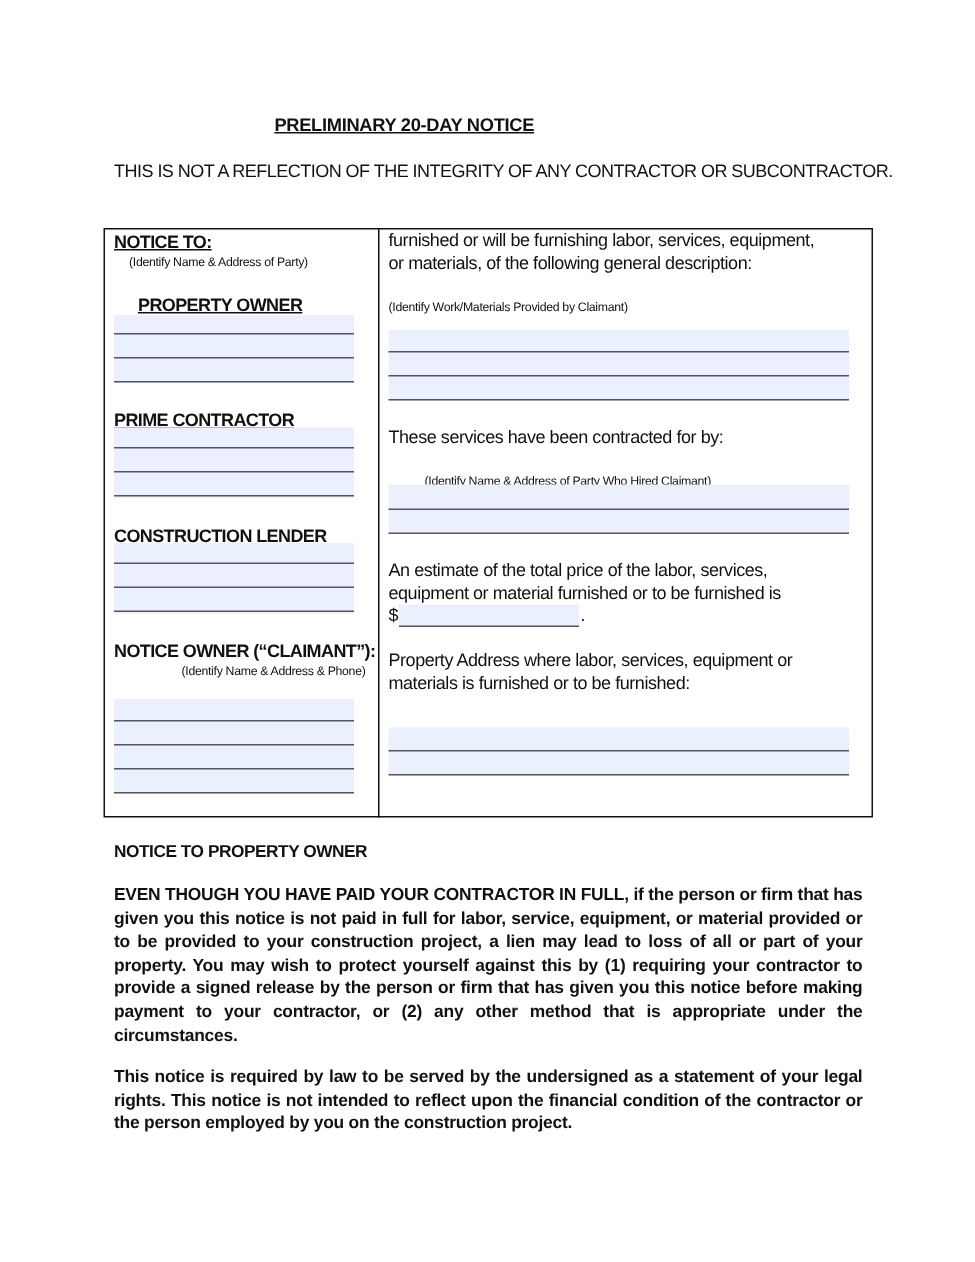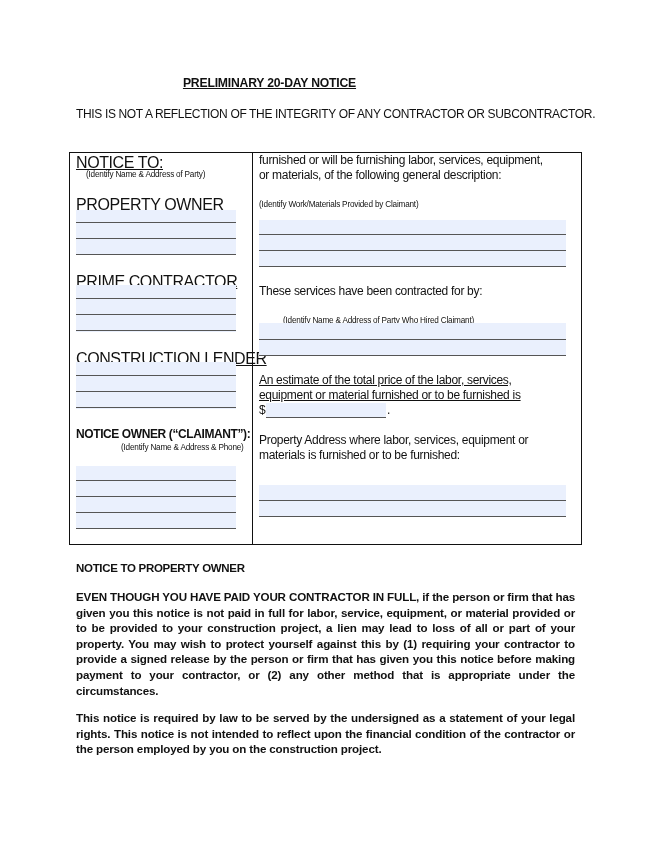--- a/index.html
+++ b/index.html
@@ -4,21 +4,21 @@
 <style>
   html, body { margin:0; padding:0; background:#ffffff; }
   body { width:650px; height:841px; position:relative; overflow:hidden;
          font-family:"Liberation Sans", "DejaVu Sans", sans-serif; color:#111; }
   .abs { position:absolute; }
   .title { left:0; width:539px; top:76px; text-align:center; font-weight:bold;
            font-size:12.2px; text-decoration:underline; letter-spacing:-0.2px; }
   .intro { left:76px; top:107px; font-size:12px; line-height:15.5px; letter-spacing:-0.35px; width:520px; }
   .table { left:69px; top:152px; width:511px; height:391px; border:1px solid #111; }
   .divider { left:252px; top:152px; width:1px; height:393px; background:#111; }
-  .hdr { font-weight:normal; text-decoration:underline; font-size:16px; letter-spacing:-0.4px; }
+  .hdr { font-weight:bold; text-decoration:underline; font-size:12px; letter-spacing:-0.4px; }
   .hdr-plain { font-weight:bold; font-size:12px; letter-spacing:-0.4px; }
   .small { font-size:8.2px; letter-spacing:-0.2px; }
   .field { background:#eaf0fd; }
   .line { position:absolute; left:0; right:0; height:1px; background:#555; }
   .rtext { font-size:12px; line-height:15.3px; letter-spacing:-0.3px; }
   .notice-h { left:76px; top:562px; font-weight:bold; font-size:11.5px; letter-spacing:-0.3px; }
   .para { left:76px; width:499px; font-weight:bold; font-size:11.6px; line-height:15.6px;
           text-align:justify; letter-spacing:-0.15px; }
 </style>
 </head>
@@ -29,21 +29,21 @@
 <div class="abs intro">
   <div>THIS IS NOT A REFLECTION OF THE INTEGRITY OF ANY CONTRACTOR OR SUBCONTRACTOR.</div>
 </div>
 
 <div class="abs table"></div>
 <div class="abs divider"></div>
 
 <div class="abs hdr" style="left:76px; top:154px;">NOTICE TO:</div>
 <div class="abs small" style="left:76px; top:170px;margin-left:10px;">(Identify Name &amp; Address of Party)</div>
 
-<div class="abs hdr" style="left:76px; top:196px;">PROPERTY OWNER</div>
+<div class="abs hdr" style="left:92px; top:196px;">PROPERTY OWNER</div>
 <div class="abs field" style="left:76px; top:210px; width:160px; height:45px;">
   <div class="line" style="top:12px;"></div>
   <div class="line" style="top:28px;"></div>
   <div class="line" style="top:44px;"></div>
 </div>
 
 <div class="abs hdr" style="left:76px; top:273px;">PRIME CONTRACTOR</div>
 <div class="abs field" style="left:76px; top:285px; width:160px; height:47px;">
   <div class="line" style="top:13px;"></div>
   <div class="line" style="top:29px;"></div>
@@ -77,21 +77,21 @@
   <div class="line" style="top:46px;"></div>
 </div>
 
 <div class="abs rtext" style="left:259px; top:284px;">These services have been contracted for by:</div>
 <div class="abs small" style="left:259px; top:316px;margin-left:24px;">(Identify Name &amp; Address of Party Who Hired Claimant)</div>
 <div class="abs field" style="left:259px; top:323px; width:307px; height:33px;">
   <div class="line" style="top:16px;"></div>
   <div class="line" style="top:32px;"></div>
 </div>
 
-<div class="abs rtext" style="left:259px; top:373px; width:315px;text-decoration:underline;">
+<div class="abs rtext" style="left:259px; top:373px; width:315px;">
   <div>An estimate of the total price of the labor, services,</div>
   <div>equipment or material furnished or to be furnished is</div>
 </div>
 <div class="abs rtext" style="left:259px; top:403px;">$</div>
 <div class="abs field" style="left:266px; top:403px; width:120px; height:14px; border-bottom:1px solid #555;">
   <span></span>
 </div>
 <div class="abs rtext" style="left:387px; top:403px;">.</div>
 
 <div class="abs rtext" style="left:259px; top:433px; width:315px;">

